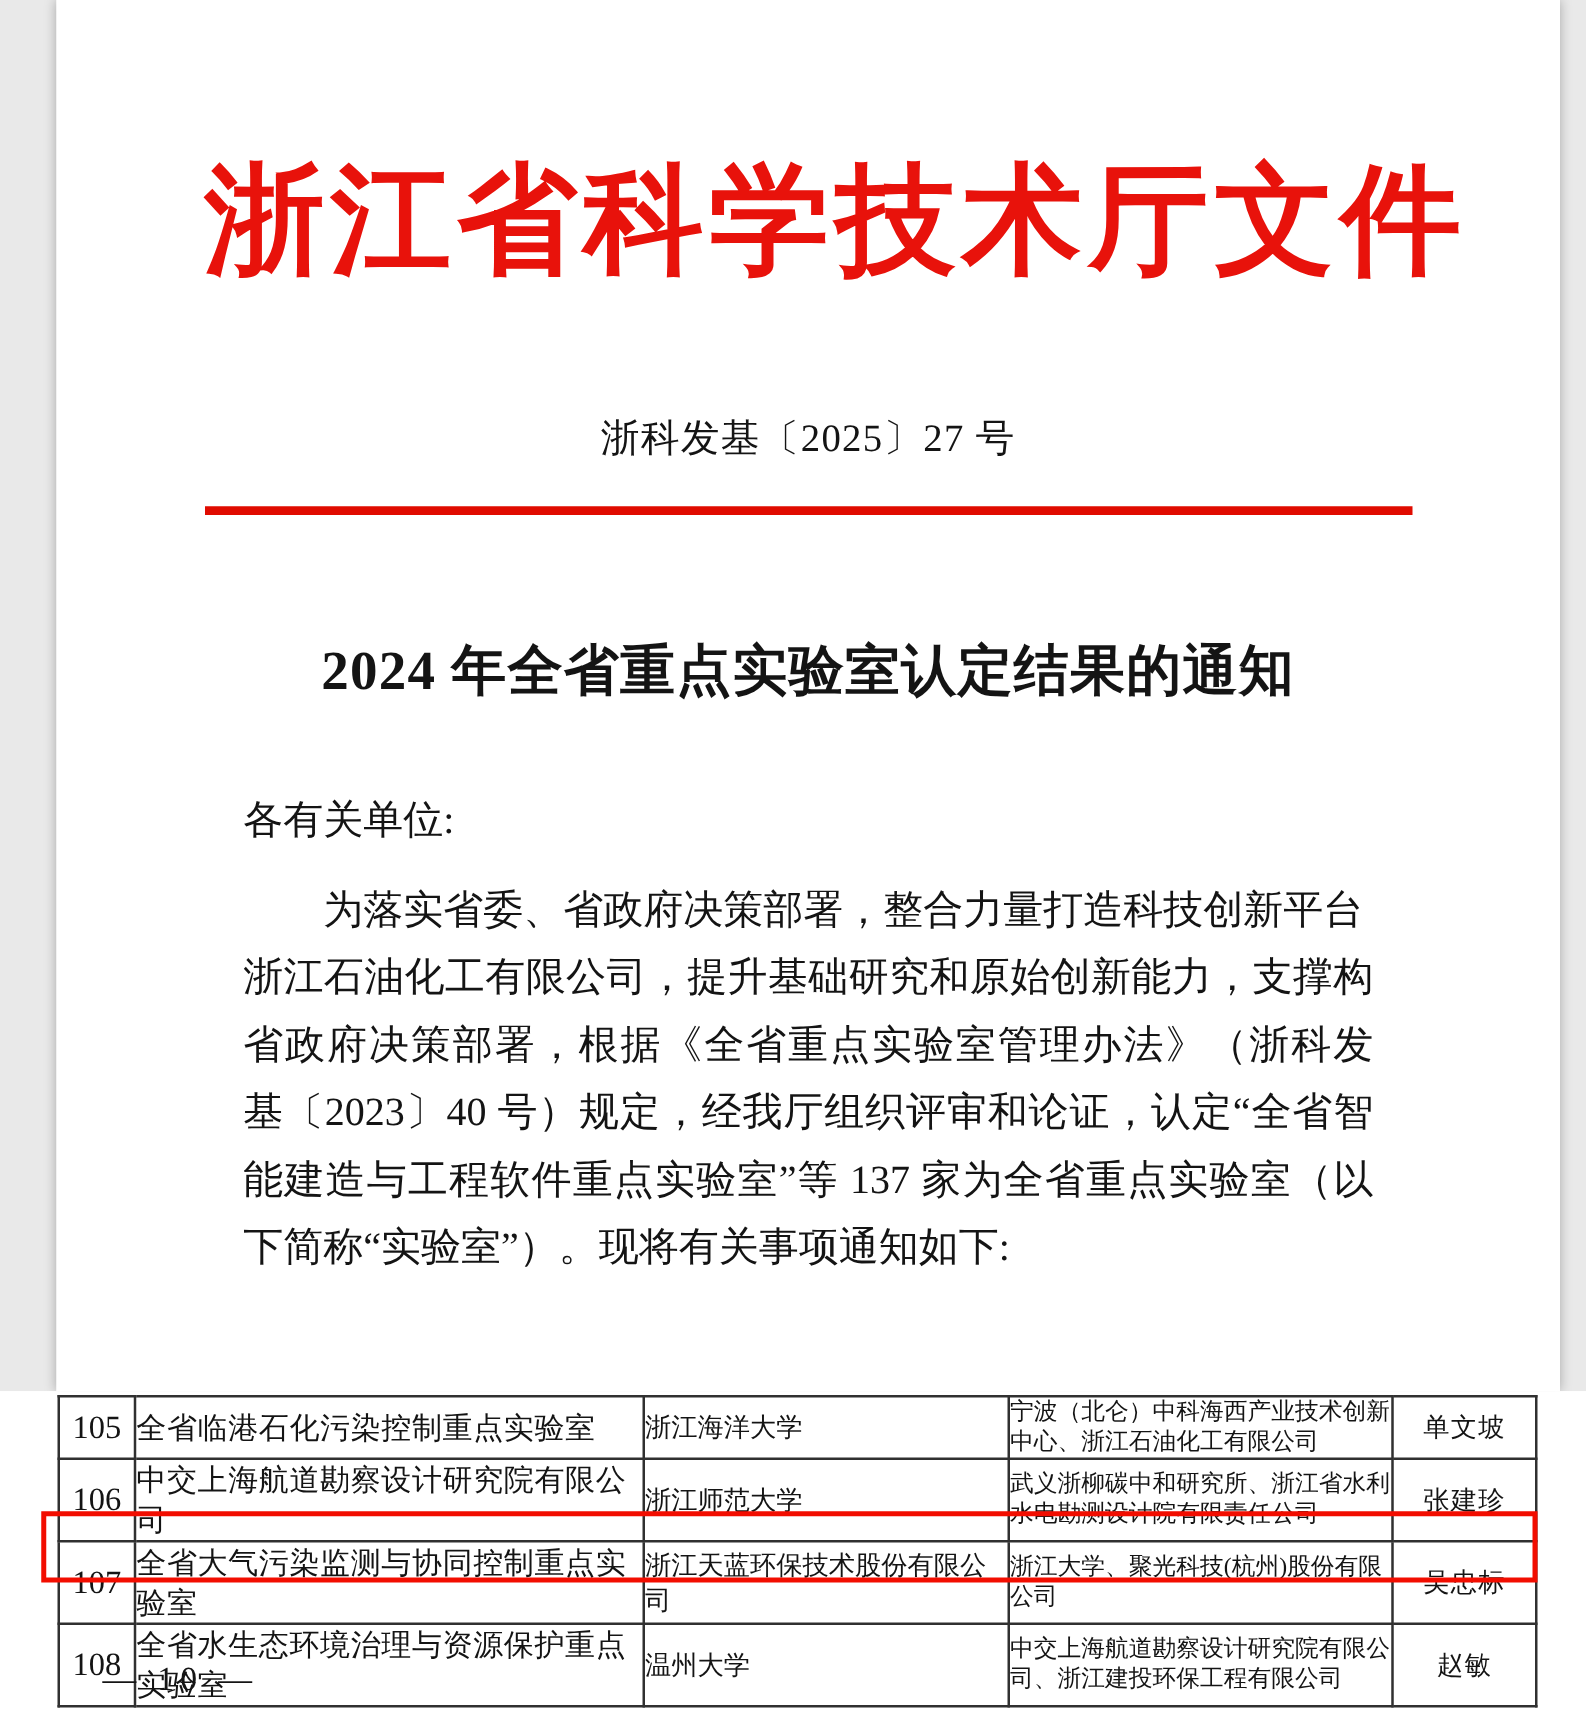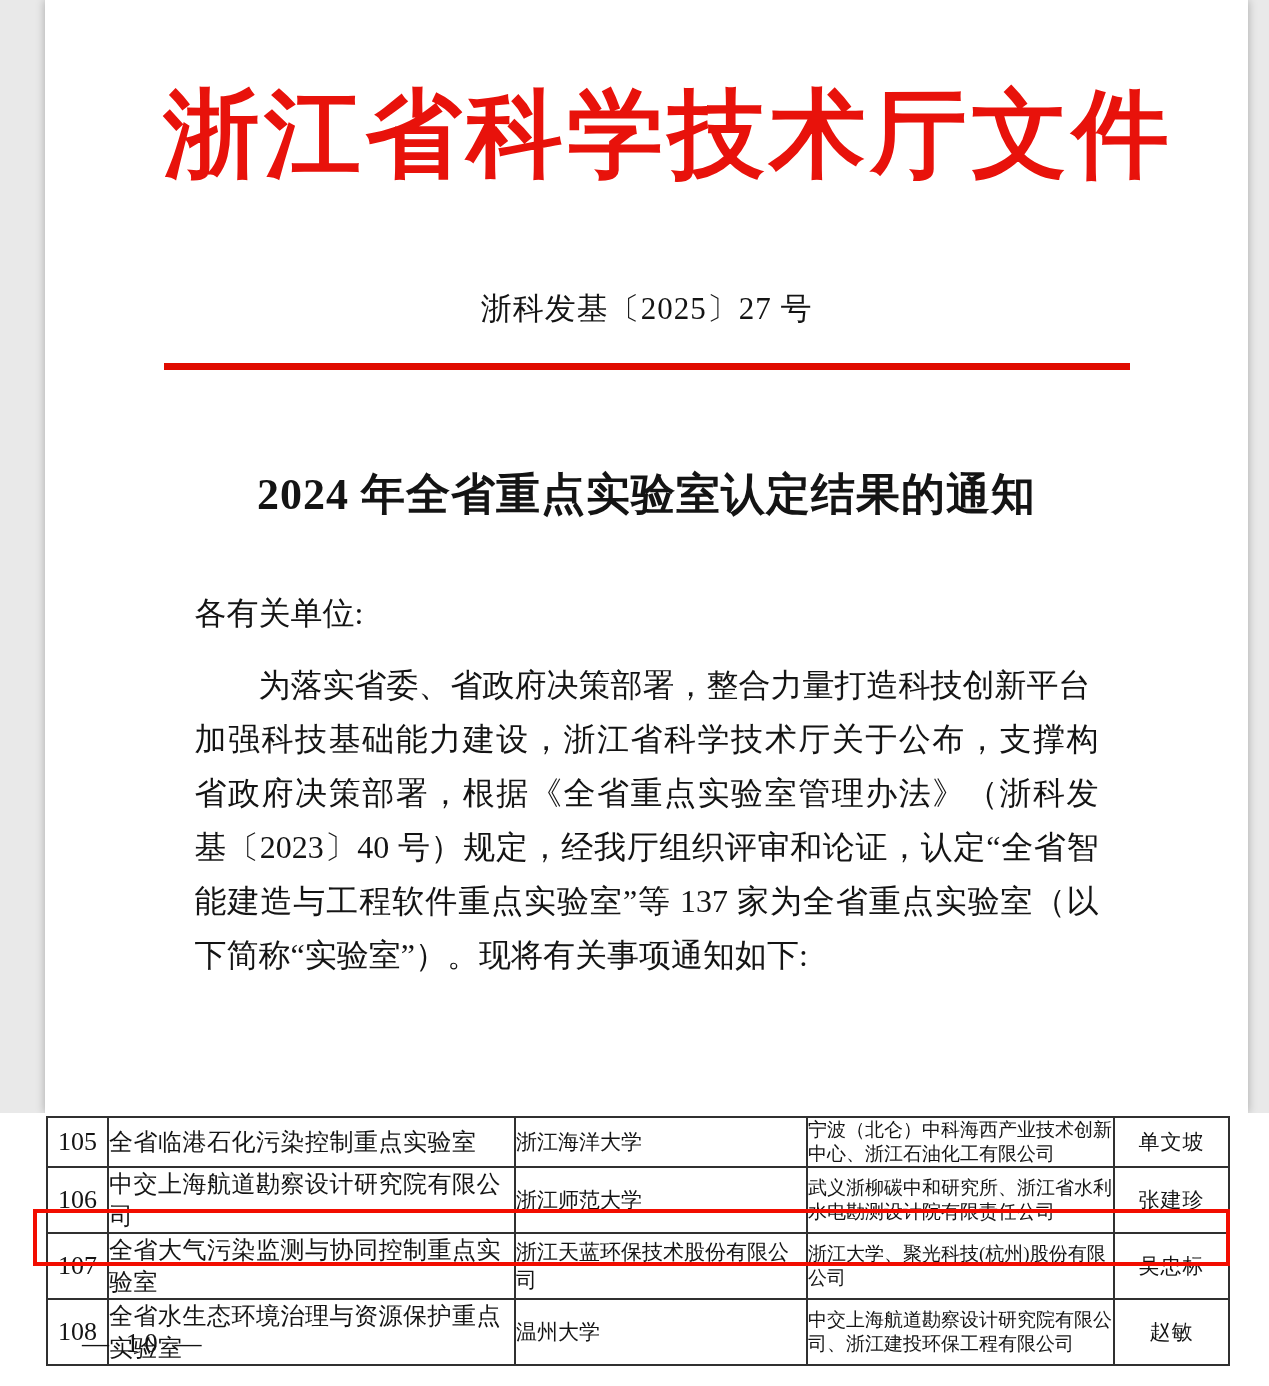--- a/index.html
+++ b/index.html
@@ -22,21 +22,21 @@
     position:relative;width:1269px;height:1113px;
     background:var(--bg-gray);overflow:hidden;
   }
   .page{
     position:absolute;left:45px;top:0;width:1203px;height:1113px;
     background:#ffffff;
     box-shadow:0 0 9px rgba(0,0,0,0.28);
   }
   .content{width:966px;margin:0 auto;}
   .red-title{
-    margin:0;padding-top:76px;line-height:118px;
+    margin:0;padding-top:118px;line-height:118px;
     font-size:96px;font-weight:bold;color:var(--header-red);
     text-align:center;letter-spacing:5px;white-space:nowrap;
   }
   .doc-number{
     margin-top:94px;line-height:42px;font-size:31px;
     text-align:center;letter-spacing:1px;
   }
   .red-line{margin-top:33px;height:7px;background:var(--line-red);}
   .notice-title{
     margin-top:92px;font-size:44px;font-weight:bold;
@@ -83,21 +83,21 @@
     <div class="content">
       <h1 class="red-title">浙江省科学技术厅文件</h1>
       <div class="doc-number">浙科发基〔2025〕27 号</div>
       <div class="red-line"></div>
       <div class="notice-title">
         <div>2024 年全省重点实验室认定结果的通知</div>
       </div>
       <div class="salutation">各有关单位:</div>
       <div class="body-text">
         <div class="body-line first">为落实省委、省政府决策部署，整合力量打造科技创新平台，</div>
-        <div class="body-line">加强科技基础能力建设，浙江省科学技术厅关于公布，支撑构</div>
+        <div class="body-line">浙江石油化工有限公司，提升基础研究和原始创新能力，支撑构</div>
         <div class="body-line">省政府决策部署，根据《全省重点实验室管理办法》（浙科发</div>
         <div class="body-line">基〔2023〕40 号）规定，经我厅组织评审和论证，认定“全省智</div>
         <div class="body-line">能建造与工程软件重点实验室”等 137 家为全省重点实验室（以</div>
         <div class="body-line last">下简称“实验室”）。现将有关事项通知如下:</div>
       </div>
     </div>
   </div>
 </div>
 
 <div class="bottom-section">

